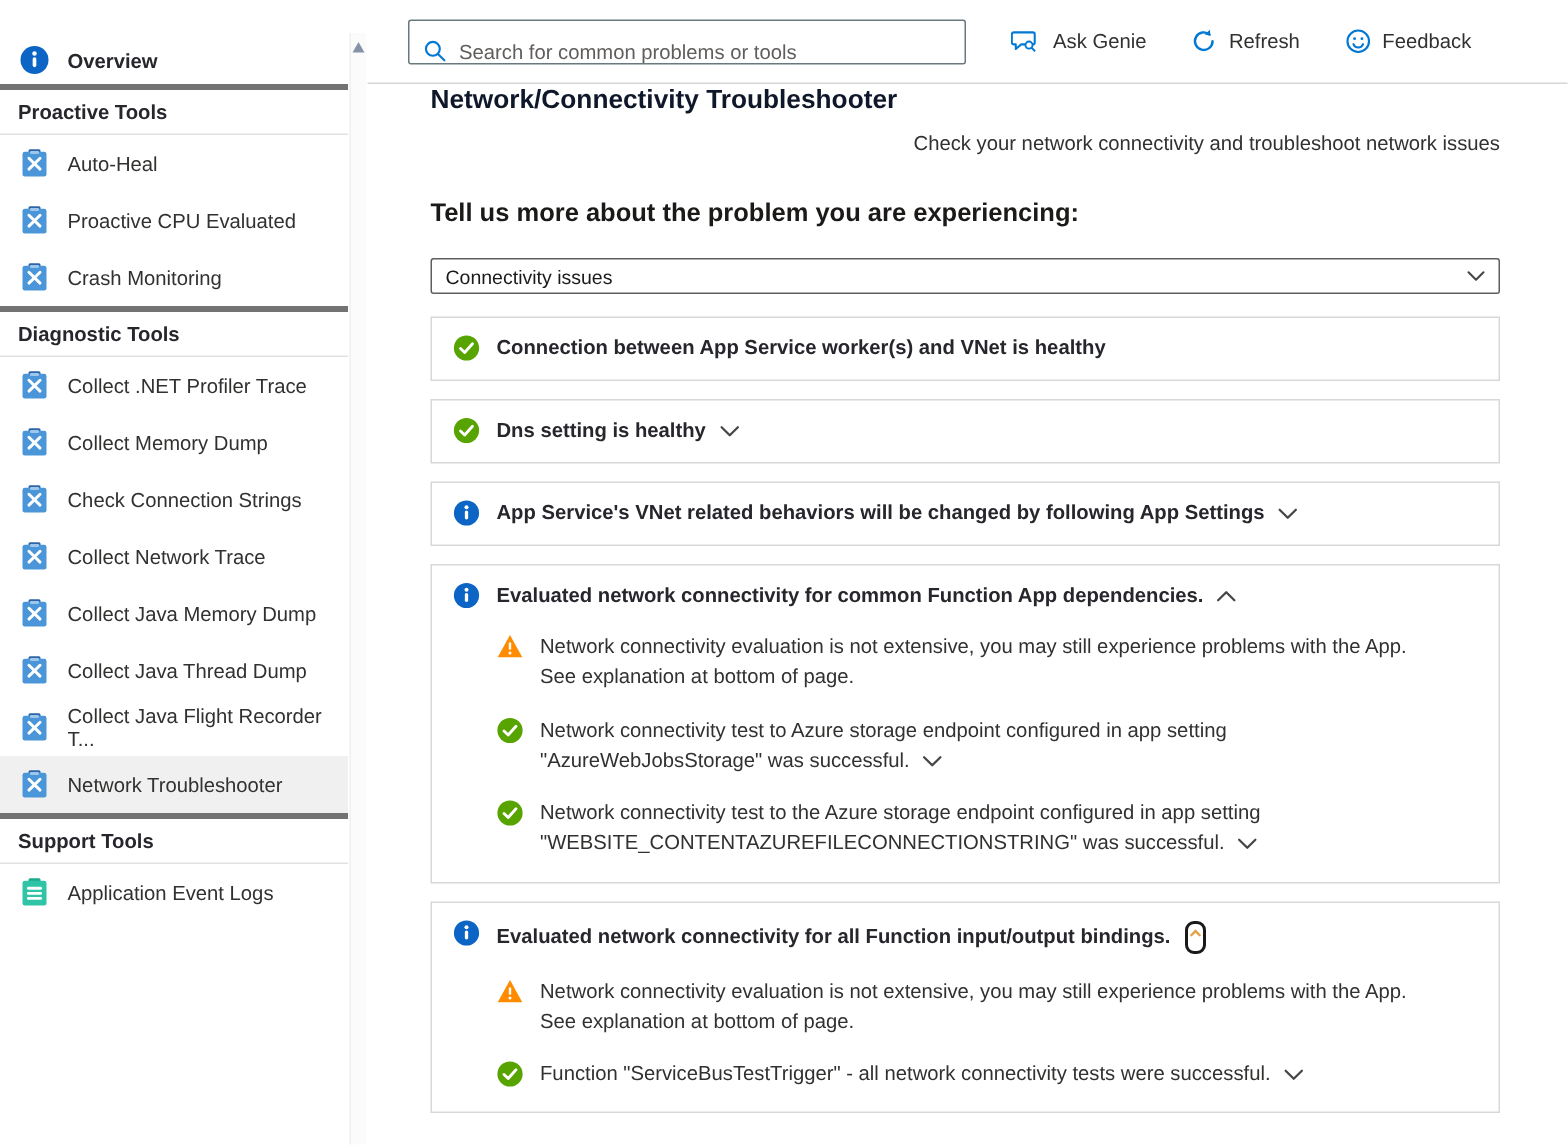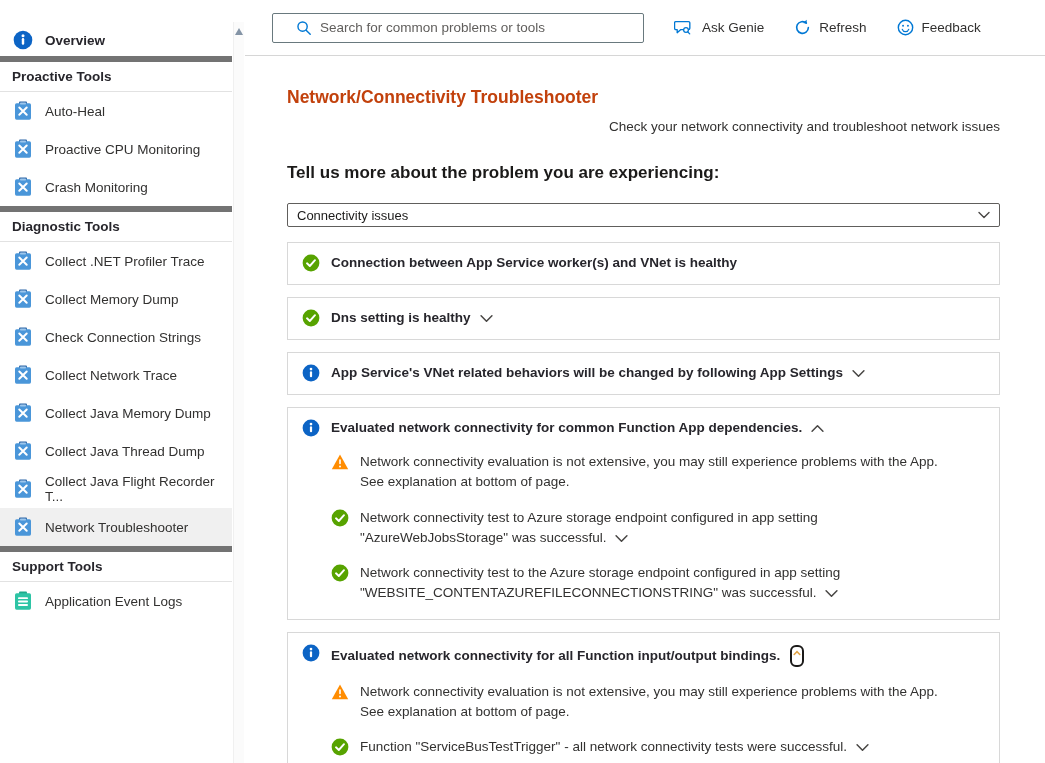--- a/index.html
+++ b/index.html
@@ -6,40 +6,40 @@
   html,body { width:1045px; height:763px; background:#fff; overflow:hidden;
               font-family:"Liberation Sans", sans-serif; color:#323130; }
 
   
   .sidebar { position:absolute; left:0; top:4px; width:232px; height:763px; background:#fff; padding-top:20px; }
   .nav-item { height:38px; display:flex; align-items:center; gap:12px; padding-left:13px; font-size:13.5px; color:#323130; cursor:pointer; }
   .nav-item.active { background:#f0f0f0; }
   .nav-item .nicon { width:20px; height:20px; flex:0 0 20px; }
   .nav-item.overview-row { height:32px; }
   .nav-header { font-weight:700; font-size:13.5px; color:#27262c; padding:7px 0 7px 12px;
-                border-top:6px solid #737373; border-bottom:1px solid #e2e2e2; }
+                border-top:4px solid #737373; border-bottom:1px solid #e2e2e2; }
   .side-scrollbar { position:absolute; left:233px; top:22px; width:11px; height:741px;
                     background:#fbfbfb; border-left:1px solid #f0f0f0; }
   .scroll-up-arrow { display:block; margin:6px auto 0; width:0; height:0;
                      border-left:4px solid transparent; border-right:4px solid transparent;
                      border-bottom:7px solid #8494a6; }
 
   
   .main { position:absolute; left:245px; top:0; width:800px; height:763px; }
   .topbar { height:56px; border-bottom:1px solid #d6d6d6; display:flex; align-items:center; }
   .search-box { margin-left:27px; width:372px; height:30px; border:1px solid #69797e; border-radius:2px;
-                display:flex; align-items:center; padding:0 23px; gap:8px; background:#fff; }
+                display:flex; align-items:flex-end; padding:0 9px; gap:8px; background:#fff; }
   .search-box input { border:none; outline:none; flex:1; font-size:13.5px; color:#323130;
                       font-family:"Liberation Sans", sans-serif; }
   .search-box input::placeholder { color:#605e5c; }
   .top-actions { display:flex; margin-left:30px; gap:30px; }
   .top-action { display:flex; align-items:center; gap:8px; font-size:13.5px; color:#323130; cursor:pointer; white-space:nowrap; }
 
   .content { padding-left:42px; width:755px; }
-  .page-title { font-size:17.5px; font-weight:700; color:#c2410c; margin-top:31px; }
+  .page-title { font-size:17.5px; font-weight:700; color:#0f172a; }
   .page-subtitle { font-size:13.5px; color:#323130; margin-top:11px;text-align:right; }
   .question-label { font-size:17px; font-weight:700; color:#1b1a19; margin-top:29px; }
   .dropdown { margin-top:20px; width:713px; height:24px; border:1px solid #605e5c; border-radius:2px;
               display:flex; align-items:center; justify-content:space-between; padding:0 9px;
               font-size:13px; color:#1b1a19; background:#fff; cursor:pointer; }
 
   .cards { margin-top:15px; width:713px; }
   .card { border:1px solid #d8d8d8; background:#fff; padding:12px 14px; margin-bottom:12px; }
   .card-header { display:flex; align-items:flex-start; gap:11px; font-size:13.5px; font-weight:700; color:#27262c; }
   .card-header .sicon { flex:0 0 18px; margin-top:-1px; }
@@ -135,21 +135,21 @@
   <div class="nav-item">
     <svg class="nicon" width="20" height="20">
         <use href="#i-clipboard"></use>
       </svg>
     <span>Auto-Heal</span>
   </div>
   <div class="nav-item">
     <svg class="nicon" width="20" height="20">
         <use href="#i-clipboard"></use>
       </svg>
-    <span>Proactive CPU Monitoring</span>
+    <span>Proactive CPU Evaluated</span>
   </div>
   <div class="nav-item">
     <svg class="nicon" width="20" height="20">
         <use href="#i-clipboard"></use>
       </svg>
     <span>Crash Monitoring</span>
   </div>
 
   <div class="nav-header">Diagnostic Tools</div>
   <div class="nav-item">

